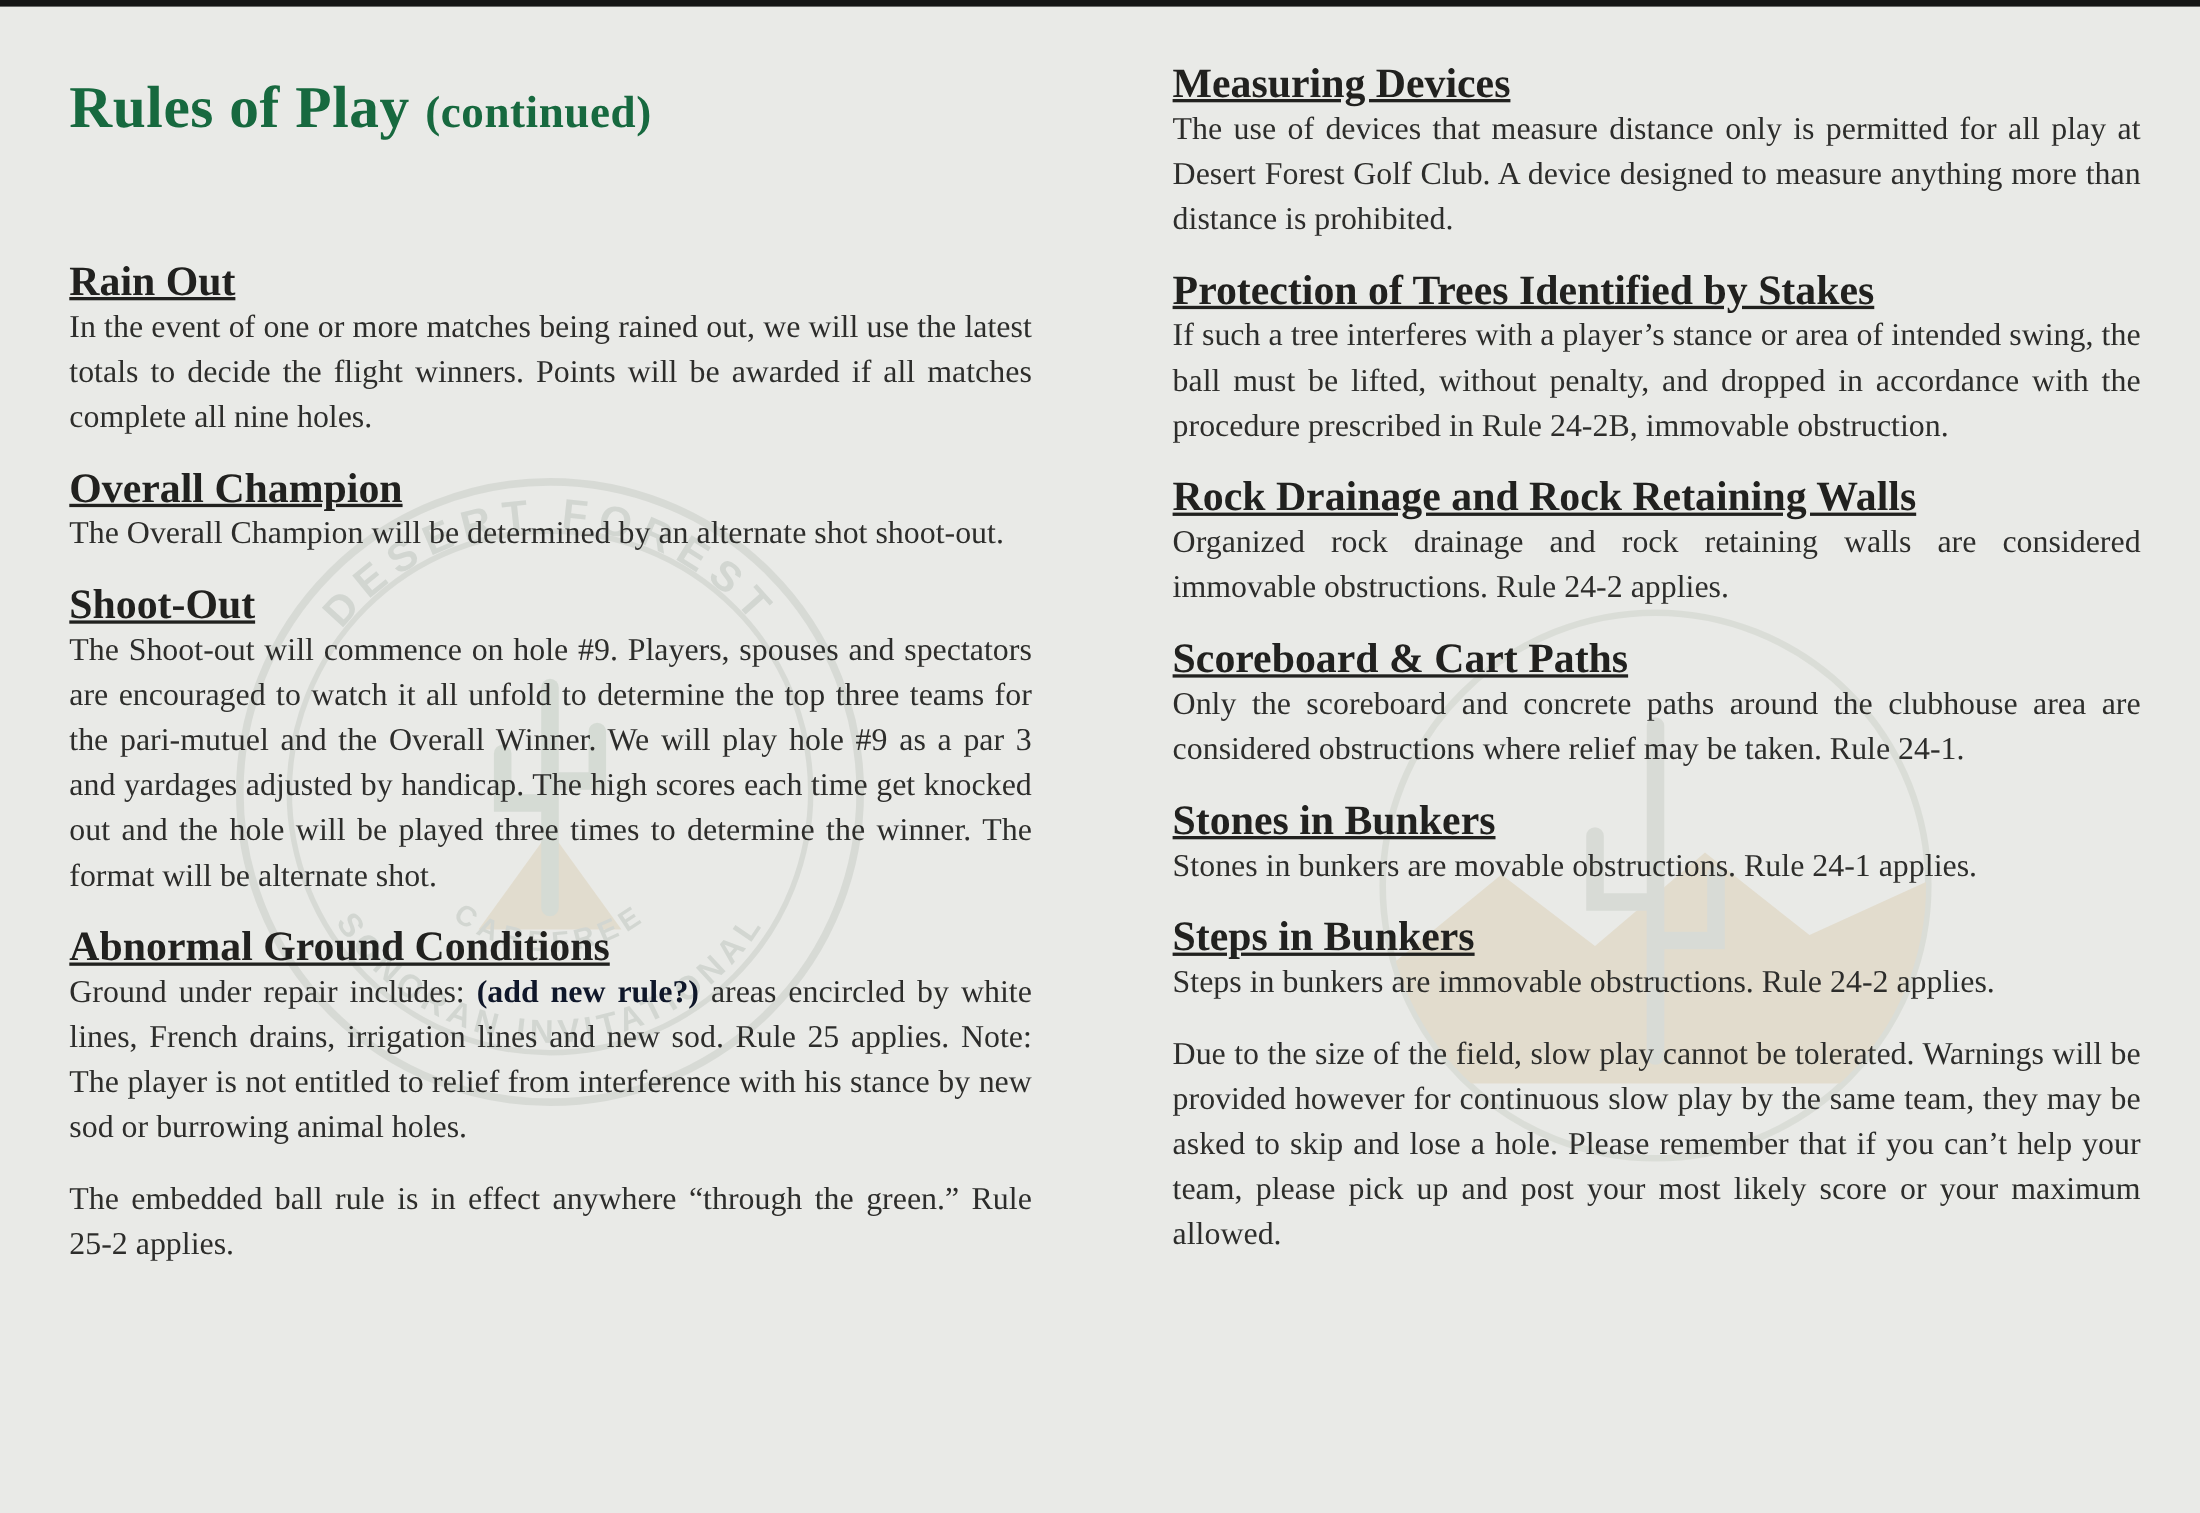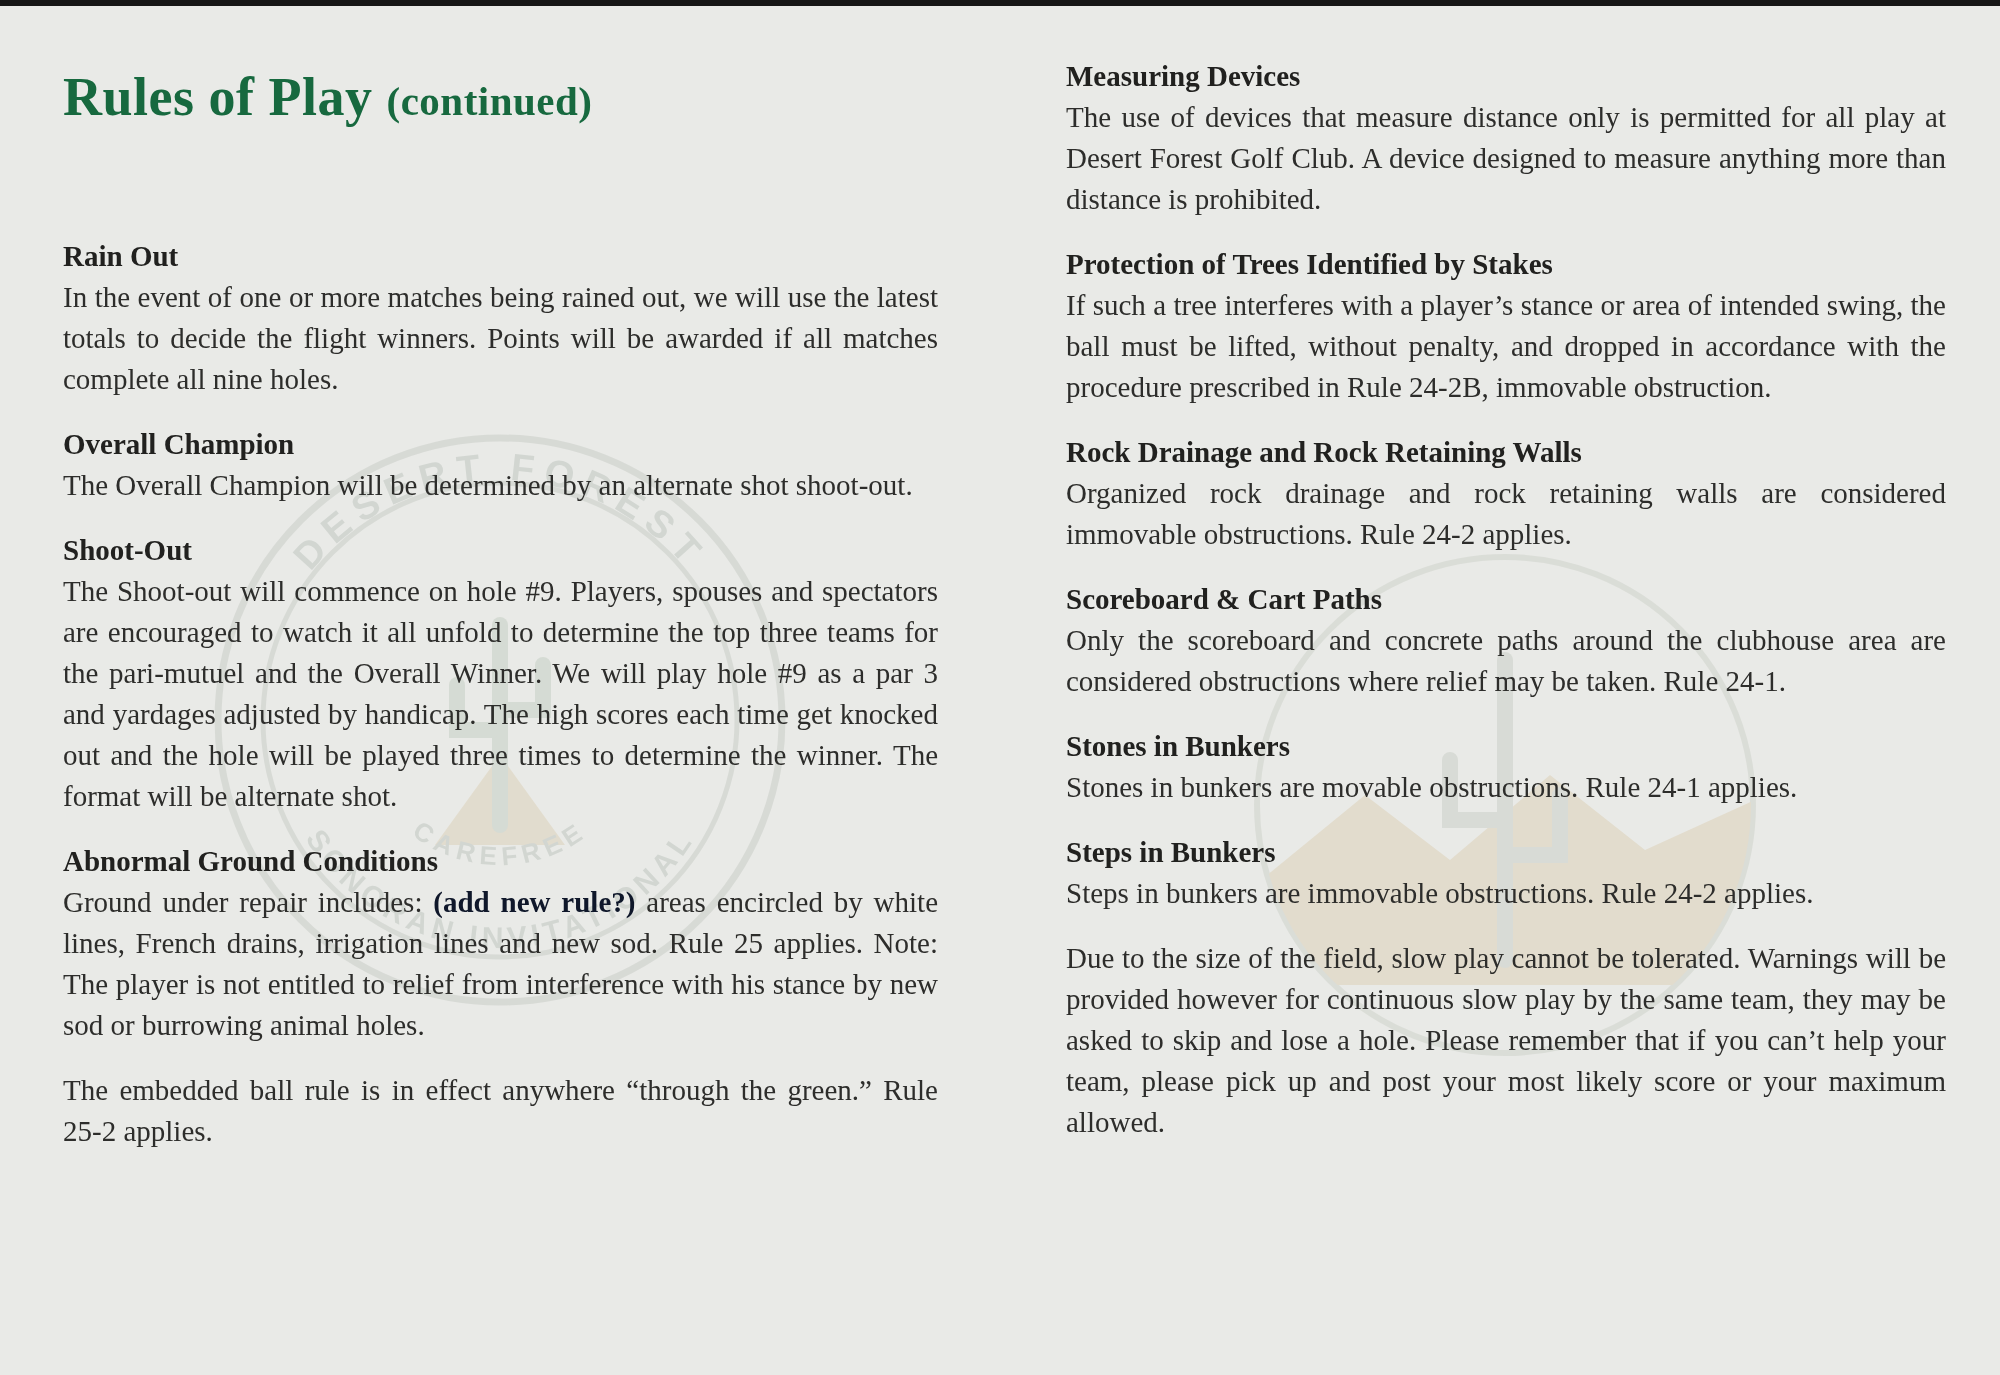--- a/index.html
+++ b/index.html
@@ -32,24 +32,25 @@
     font-size:54px;
     font-weight:700;
     letter-spacing:0.5px;
   }
   .title .subtitle { font-size:41px; }
 
   .sec { margin:0 0 24px 0; }
   .col-left .sec:first-of-type { margin-top:108px; }
   .sec h2 {
     margin:0;
-    font-size:29px;
+    font-size:38px;
     line-height:41px;
     font-weight:700;
     color:#21211f;
+    text-decoration:underline;
   }
   .sec p {
     margin:0;
     font-size:29px;
     line-height:41px;
     text-align:justify;
   }
   .red-note { color:#0f172a; font-weight:700; }
 </style>
 </head>

